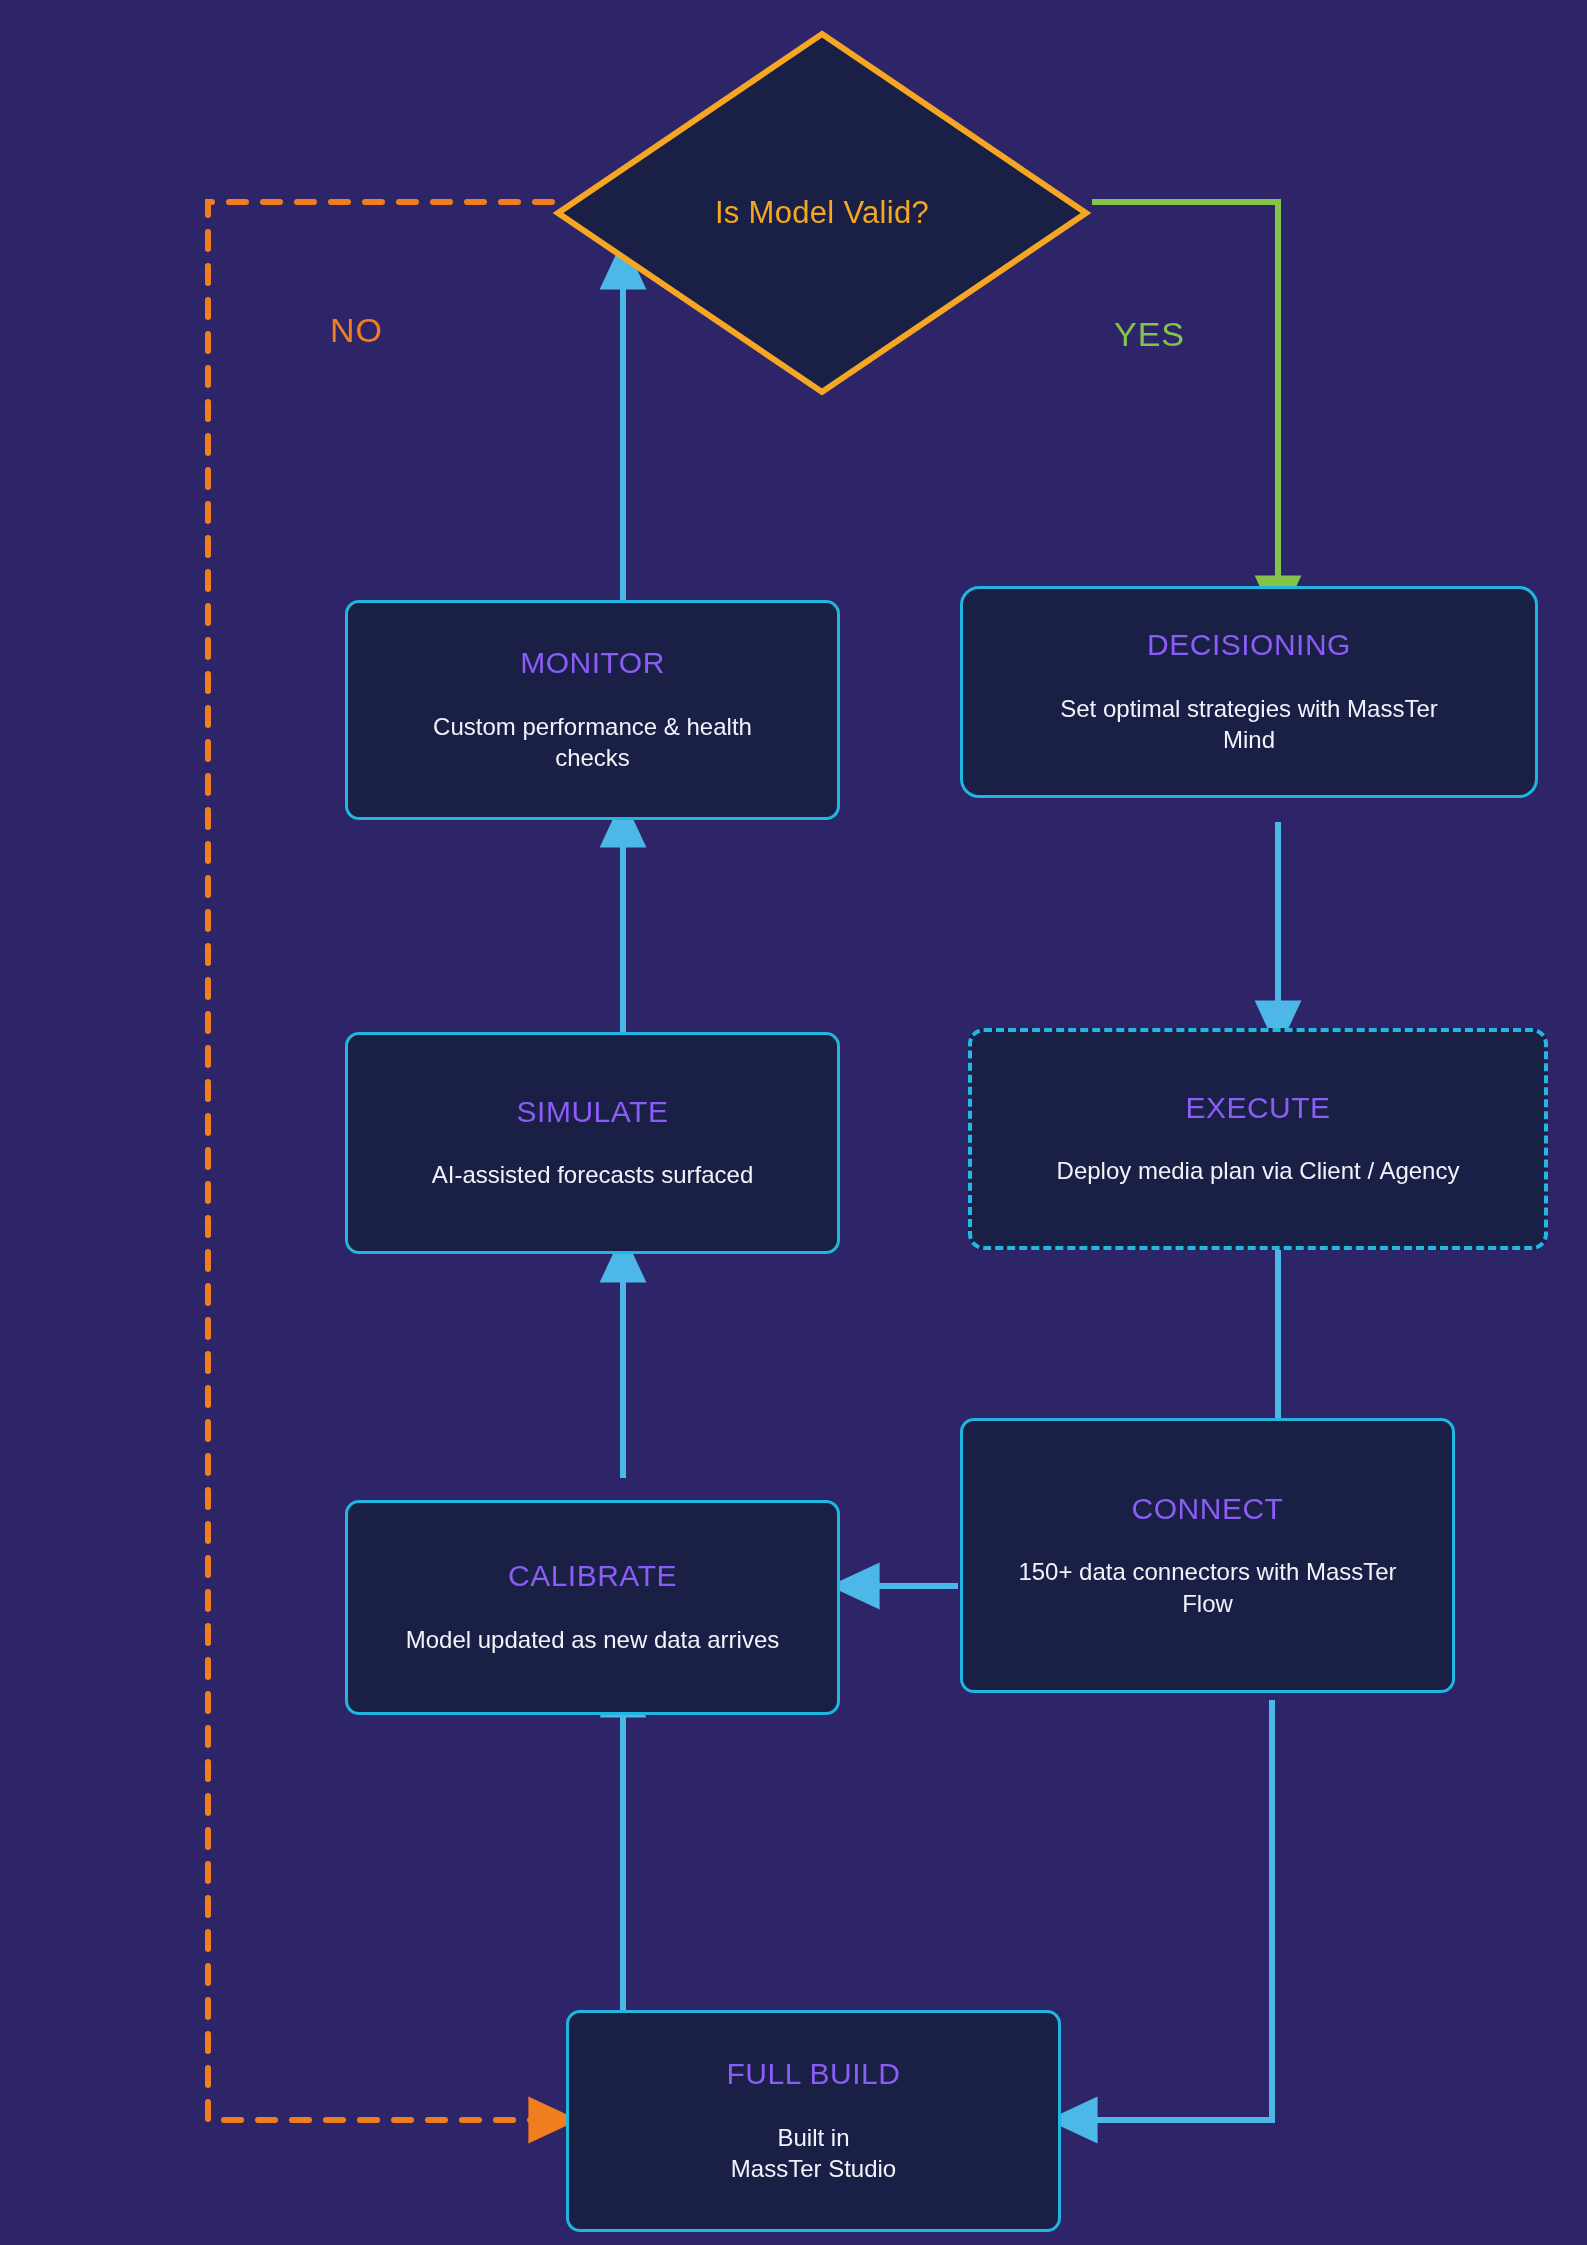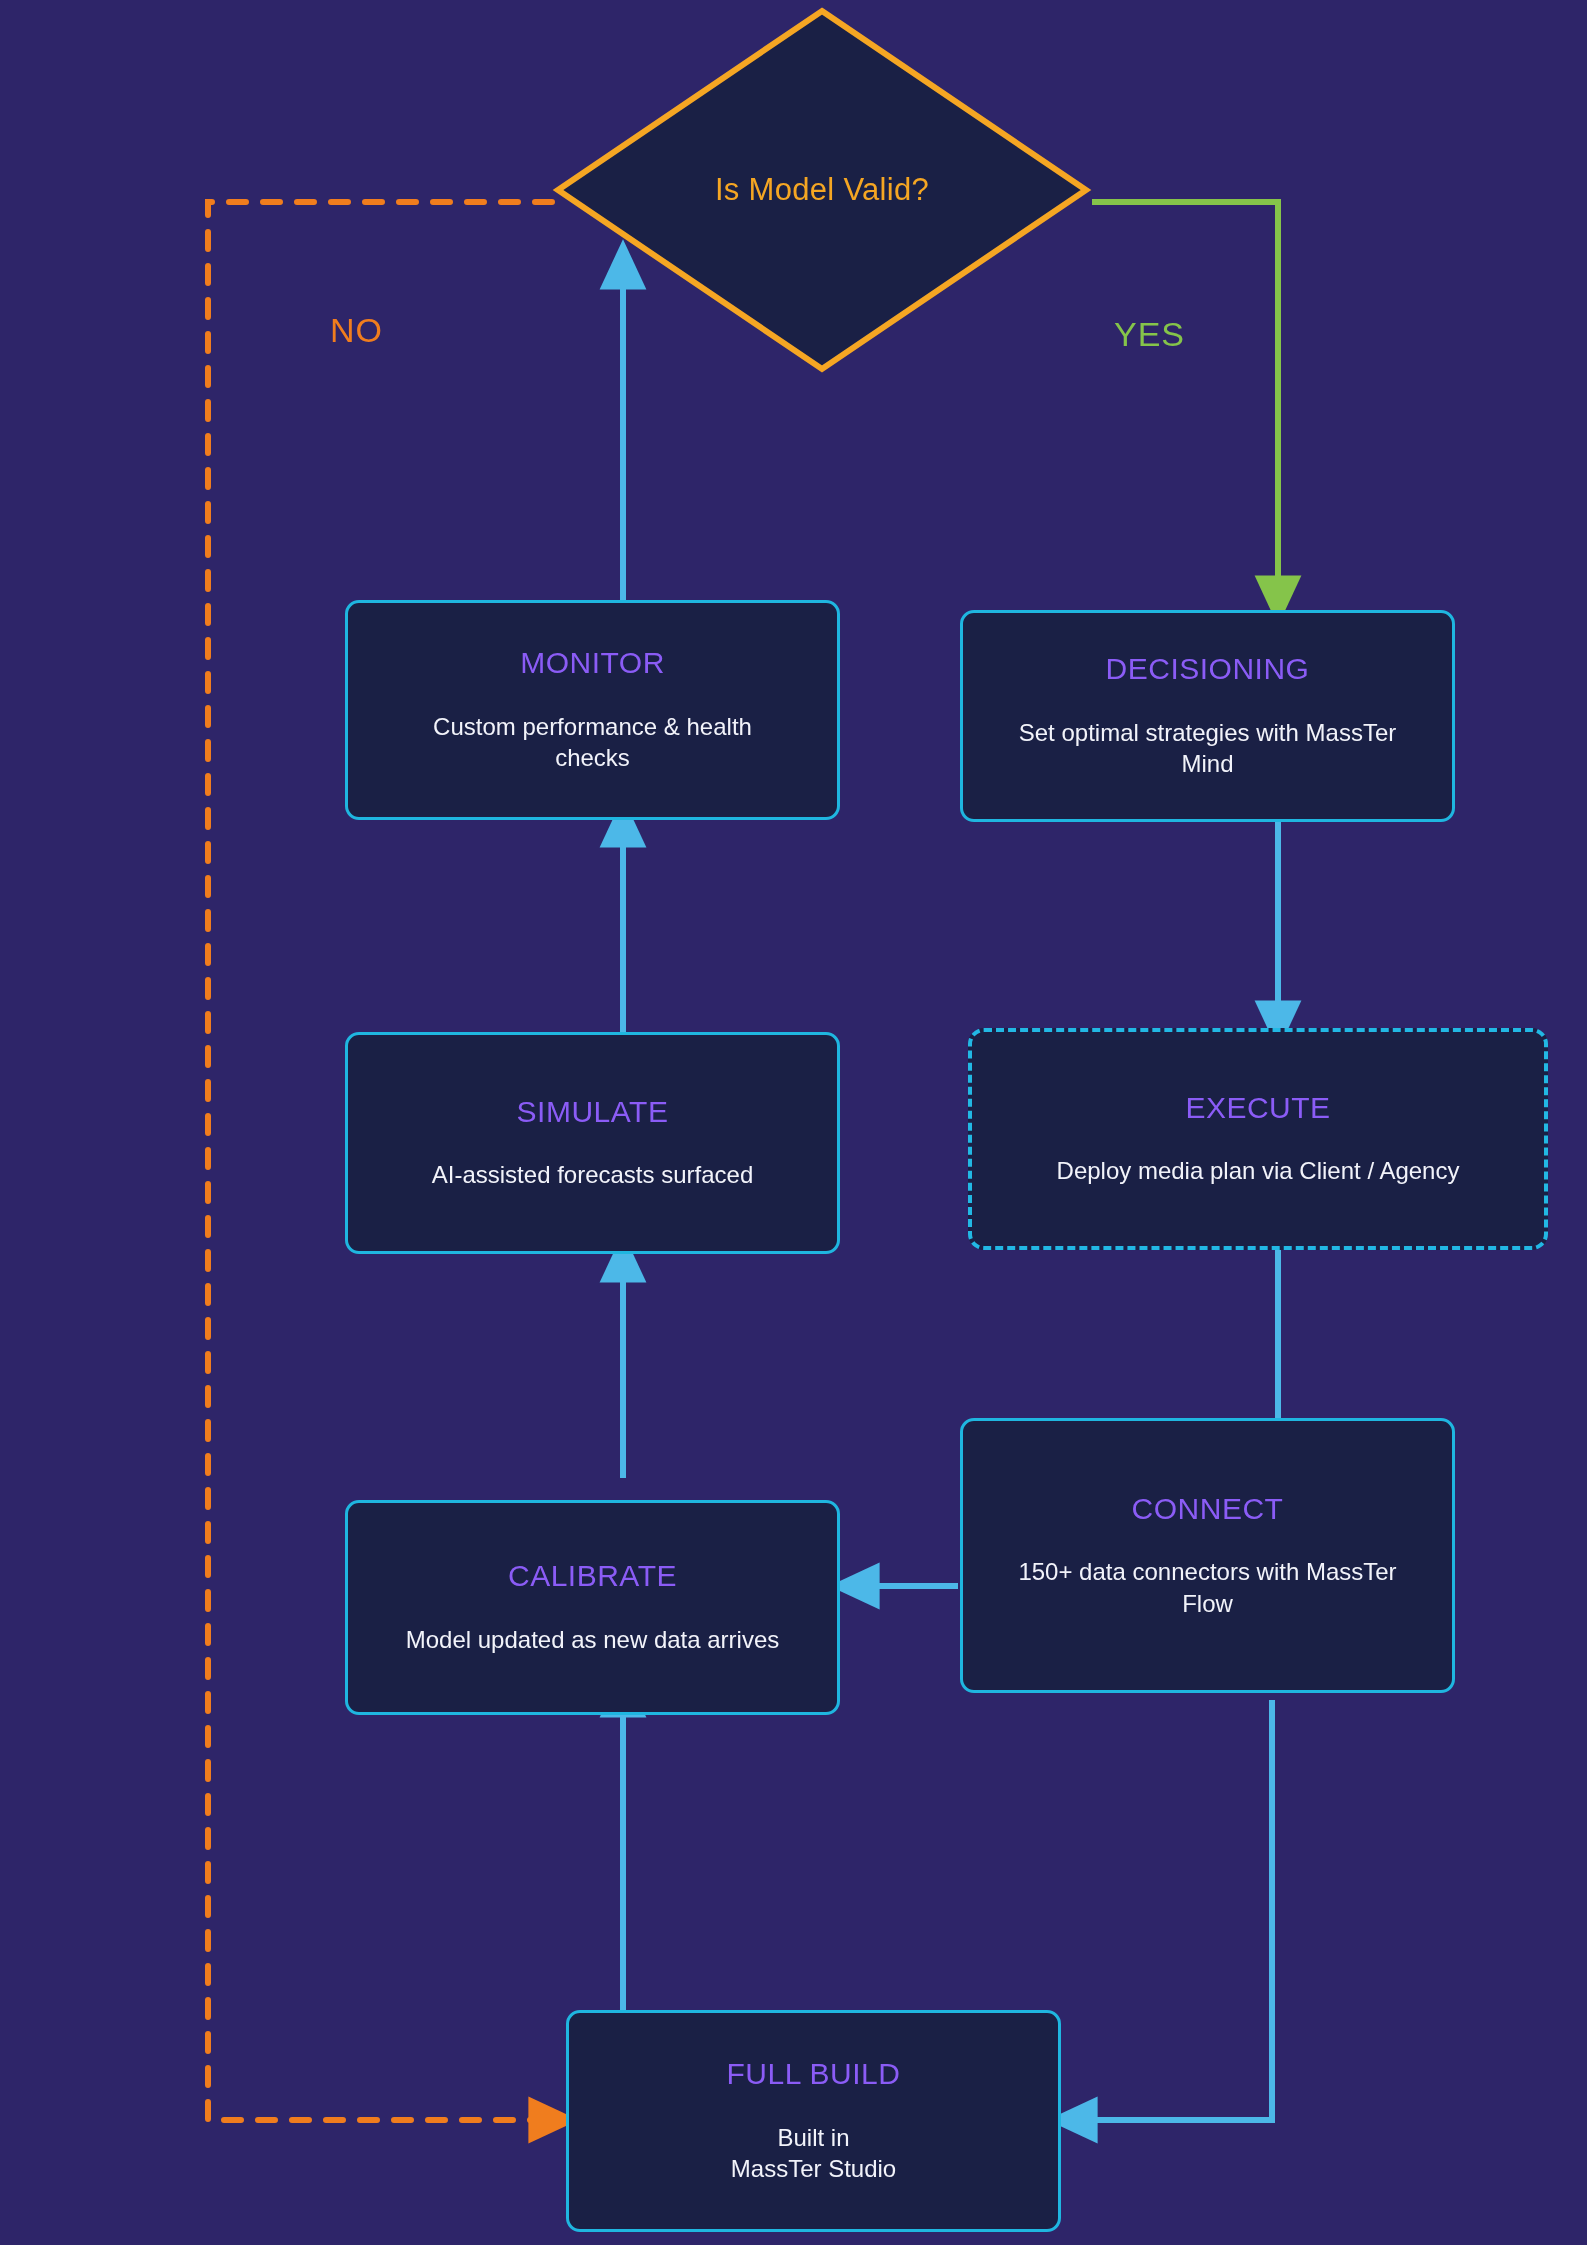--- a/index.html
+++ b/index.html
@@ -58,21 +58,21 @@
     color: #f2f3fa;
     line-height: 1.32;
     margin-top: 30px;
     max-width: 100%;
   }
   .node .desc .ln { display: block; }
 
   
   #decision {
     position: absolute;
-    left: 552px; top: 5px;
+    left: 552px; top: 28px;
     width: 540px; height: 370px; text-decoration: underline;
   }
   #decision .dshape {
     position: absolute;
     inset: 0;
   }
   #decision .dlabel {
     position: absolute;
     left: 0; top: 0;
     width: 100%; height: 100%;
@@ -143,21 +143,21 @@
   <div class="branch-label" id="label-yes">YES</div>
 
   <div class="node" style="left:345px; top:600px; width:495px; height:220px;">
     <div class="title">MONITOR</div>
     <div class="desc">
       <span class="ln">Custom performance &amp; health</span>
       <span class="ln">checks</span>
     </div>
   </div>
 
-  <div class="node" style="left:960px; top:610px; width:495px; height:212px;">
+  <div class="node" style="left:960px; top:586px; width:578px; height:212px;border-radius:19px;">
     <div class="title">DECISIONING</div>
     <div class="desc">
       <span class="ln">Set optimal strategies with MassTer</span>
       <span class="ln">Mind</span>
     </div>
   </div>
 
   <div class="node" style="left:345px; top:1032px; width:495px; height:222px;">
     <div class="title">SIMULATE</div>
     <div class="desc">

